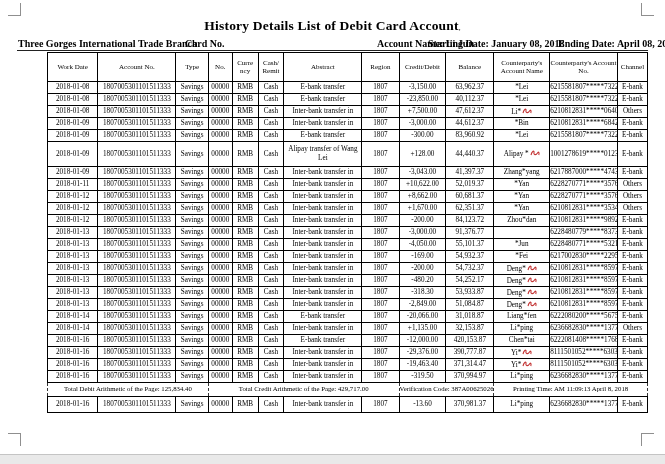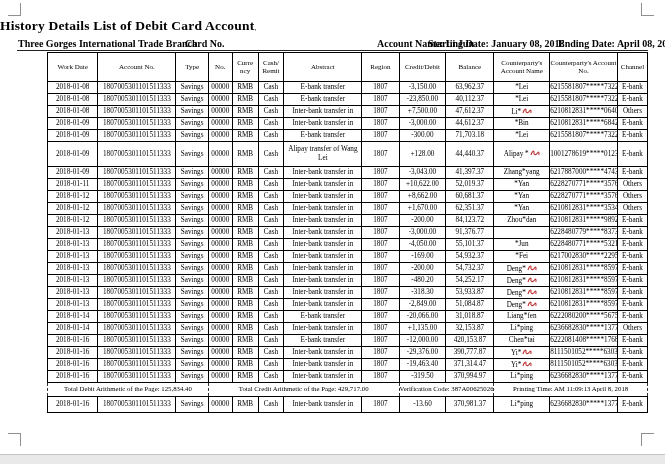--- a/index.html
+++ b/index.html
@@ -3,21 +3,21 @@
 <meta charset="utf-8">
 <style>
   html,body{margin:0;padding:0;}
   body{width:665px;height:464px;background:#ffffff;position:relative;overflow:hidden;
        font-family:"Liberation Serif", serif;color:#000;}
   .crop{position:absolute;width:12px;height:12px;border:0 solid #8f8f8f;}
   .crop.tl{left:8px;top:3px;border-right-width:1px;border-bottom-width:1px;}
   .crop.tr{left:641px;top:3px;border-left-width:1px;border-bottom-width:1px;}
   .crop.bl{left:8px;top:433px;border-right-width:1px;border-top-width:1px;}
   .crop.br{left:641px;top:433px;border-left-width:1px;border-top-width:1px;}
-  .title{position:absolute;left:0;right:0;top:18px;text-align:left;
+  .title{position:absolute;left:0;right:0;top:18px;text-align:center;
          font-weight:bold;font-size:13.5px;letter-spacing:.2px;}
   .title .mark{font-size:7px;color:#555;}
   .meta{position:absolute;left:17px;top:38px;width:631px;height:12px;
         border-bottom:1px solid #222;font-weight:bold;font-size:10px;white-space:nowrap;text-decoration:underline;}
   .meta span{position:absolute;top:0;}
   .m-branch{left:1px;}  .m-card{left:168px;text-align:right;} .m-acct{left:316px;margin-left:44px;}
   .m-start{left:411px;} .m-end{left:541px;}
   table{position:absolute;left:47px;top:52px;width:601px;border-collapse:collapse;
         table-layout:fixed;font-size:7.2px;border-radius:17px;}
   th,td{border:1px solid #000;text-align:center;vertical-align:middle;
@@ -149,21 +149,21 @@
         <tr>
           <td>2018-01-09</td>
           <td>1807005301101511333</td>
           <td>Savings</td>
           <td>00000</td>
           <td>RMB</td>
           <td>Cash</td>
           <td>E-bank transfer</td>
           <td>1807</td>
           <td>-300.00</td>
-          <td>71,703.18</td>
+          <td>83,960.92</td>
           <td>*Lei</td>
           <td>6215581807*****7322</td>
           <td>E-bank</td>
         </tr>
         <tr class="tall">
           <td>2018-01-09</td>
           <td>1807005301101511333</td>
           <td>Savings</td>
           <td>00000</td>
           <td>RMB</td>

